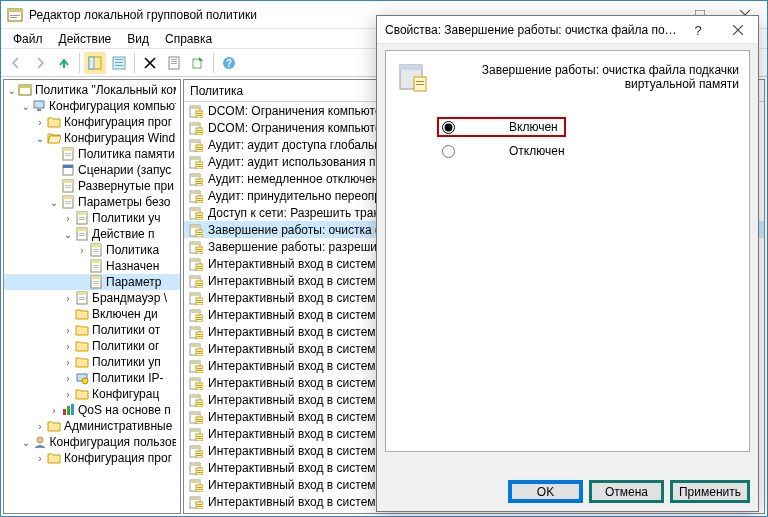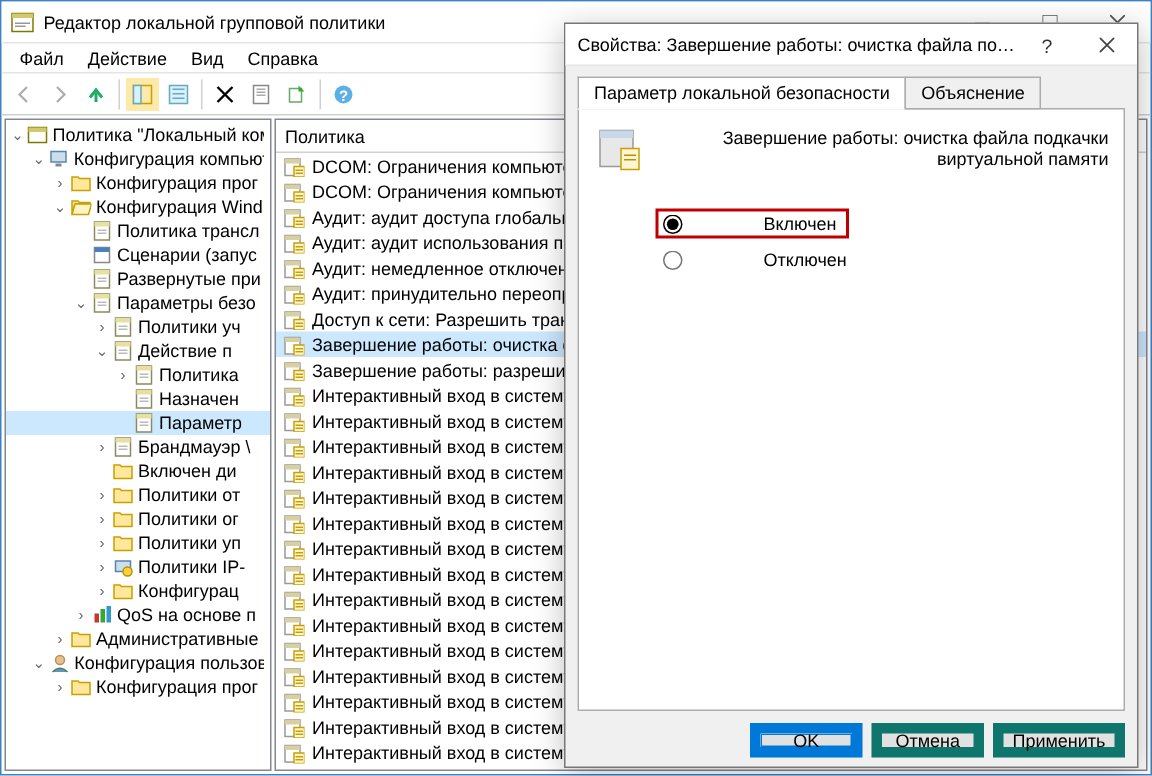--- a/index.html
+++ b/index.html
@@ -169,21 +169,21 @@
   .radios { margin-left: 44px; margin-top: 18px;}
   .radio-row { display:flex; align-items:center; height: 20px; margin-bottom: 2px; gap: 48px;}
   .radio-row.hl { border: 2px solid #c00000; padding: 1px 6px 1px 1px; margin-left:-3px; width: fit-content; margin-bottom:4px;}
   .radio-row input { margin: 0 6px 0 2px; accent-color: #000;}
   .dlg-buttons {
     display:flex; justify-content:flex-end; gap:6px;
     padding: 8px;
   }
   .btn {
     min-width: 75px; height: 23px;
-    border: 7px solid #0f766e;
+    border: 3px solid #0f766e;
     background: #e1e1e1;
     font-family: inherit; font-size:12px;
     display:flex;align-items:center;justify-content:center;
   }
   .btn.primary { border-color: #0078d7; box-shadow: inset 0 0 0 1px #0078d7;}
 
   
   svg { display:block; }
 </style>
 </head>
@@ -332,21 +332,21 @@
         <div class="tnode ind3">
           <span class="tw"></span>
           <span class="tico">
             <svg width="14" height="14">
               <rect x="2" y="1" width="10" height="12" fill="#fff" stroke="#8a8a60"></rect>
               <rect x="2" y="1" width="10" height="3" fill="#e8e0a0"></rect>
               <rect x="4" y="6" width="6" height="1" fill="#bbb"></rect>
               <rect x="4" y="8" width="6" height="1" fill="#bbb"></rect>
             </svg>
           </span>
-          <span class="tlabel">Политика трансл</span>
+          <span class="tlabel">Политика памяти</span>
         </div>
         <div class="tnode ind3">
           <span class="tw"></span>
           <span class="tico">
             <svg width="14" height="14">
               <rect x="2" y="2" width="10" height="10" fill="#fff" stroke="#888"></rect>
               <path d="M2 2 L12 2 L12 5 L2 5 Z" fill="#4a80c0"></path>
             </svg>
           </span>
           <span class="tlabel">Сценарии (запус</span>
@@ -847,24 +847,20 @@
           <text x="6" y="11" text-anchor="middle" font-size="13" fill="#333">?</text>
         </svg>
       </div>
     <div class="dlg-close">
         <svg width="10" height="10">
           <path d="M0 0 L10 10 M10 0 L0 10" stroke="currentColor" stroke-width="1.2"></path>
         </svg>
       </div>
   </div>
   <div class="dlg-body">
-    <div class="tabs">
-      <div class="tab active">Параметр локальной безопасности</div>
-      <div class="tab">Объяснение</div>
-    </div>
     <div class="tabpane">
       <div class="policy-row">
         <span class="policy-icon">
           <svg width="32" height="32">
             <rect x="4" y="4" width="22" height="24" fill="#e8e8e8" stroke="#999"></rect>
             <rect x="4" y="4" width="22" height="5" fill="#c8d8e8"></rect>
             <rect x="18" y="16" width="12" height="14" fill="#fff6d6" stroke="#c9a000"></rect>
             <rect x="20" y="20" width="8" height="1" fill="#b89000"></rect>
             <rect x="20" y="23" width="8" height="1" fill="#b89000"></rect>
           </svg>

